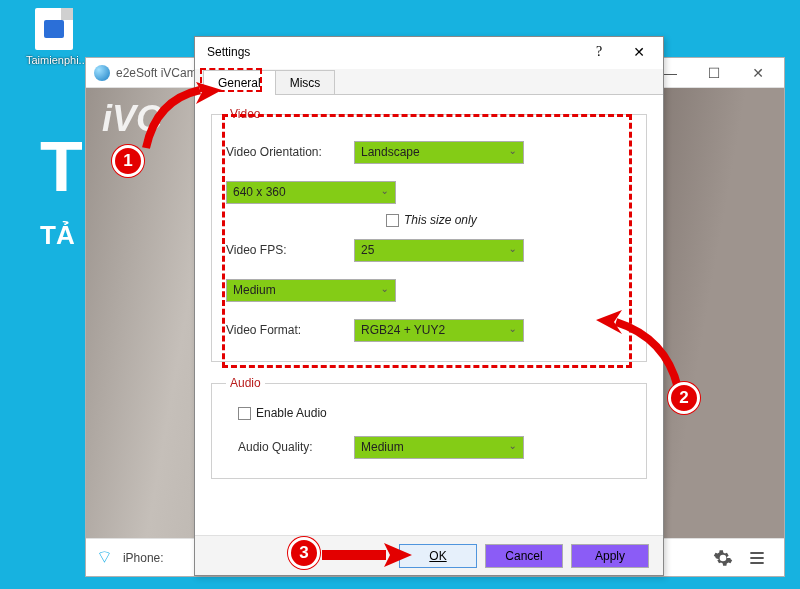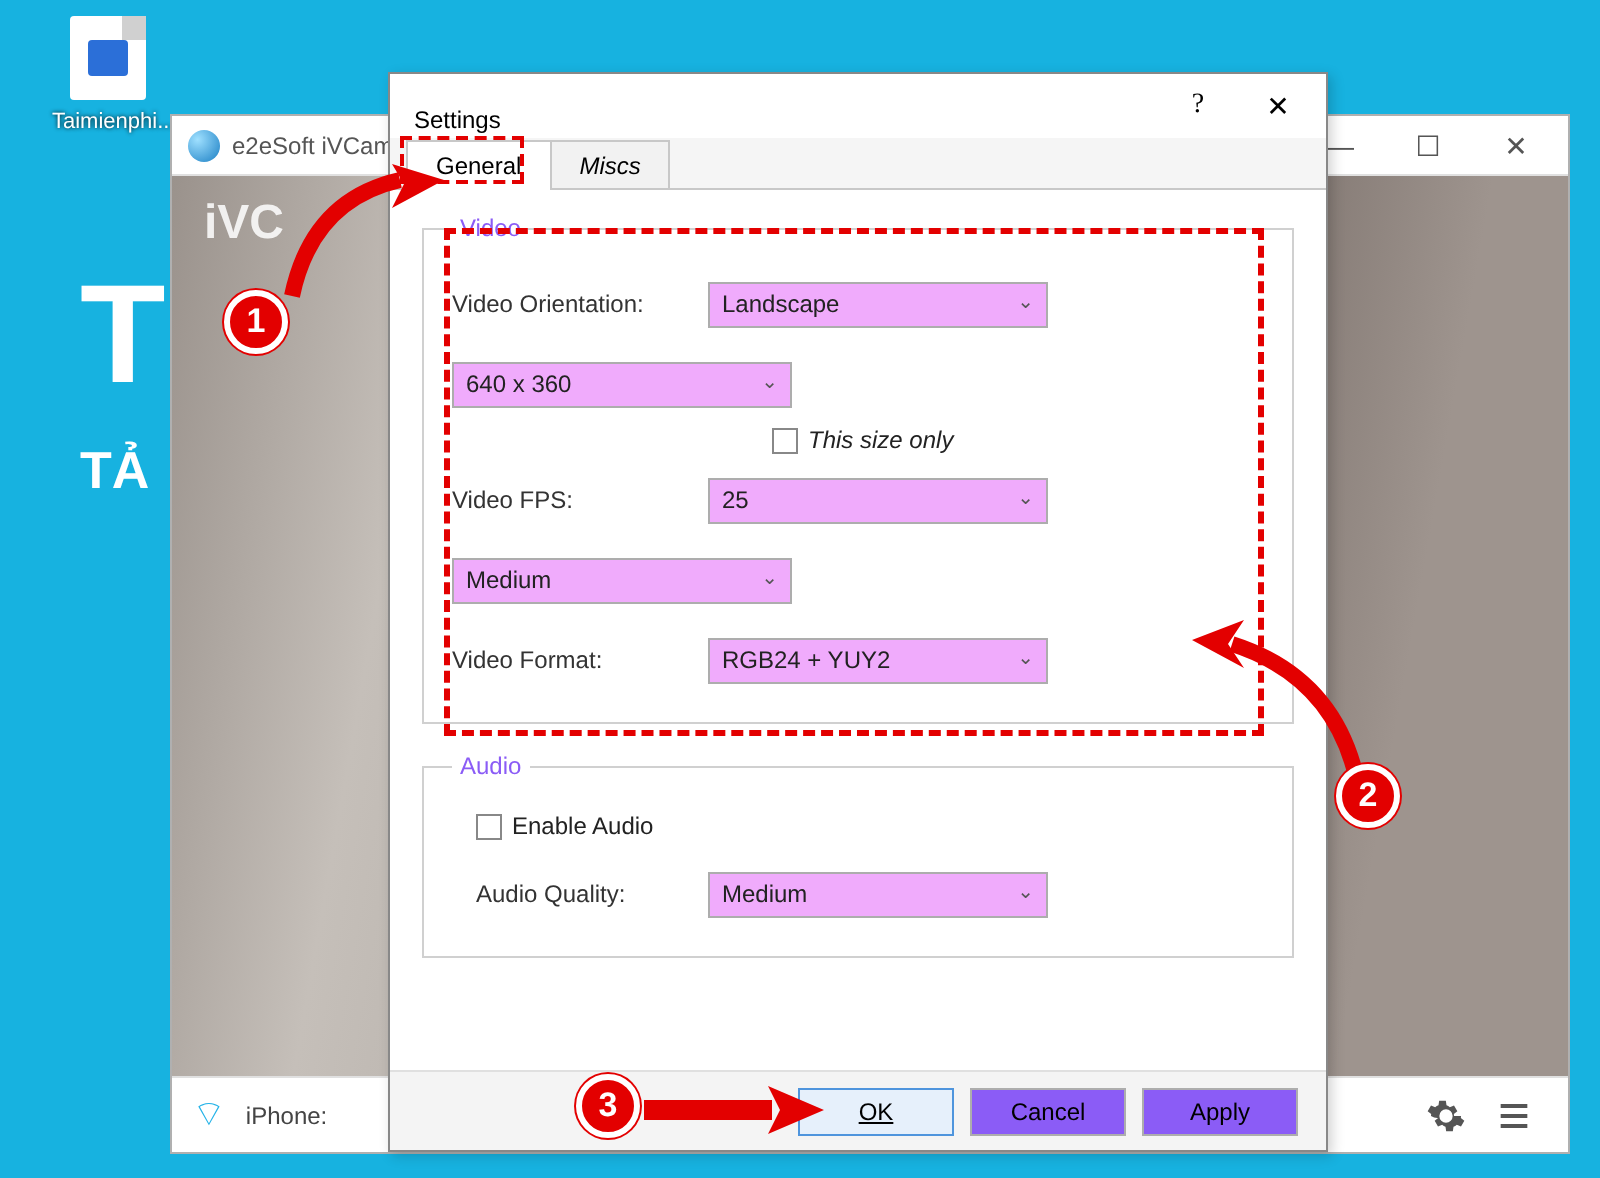--- a/index.html
+++ b/index.html
@@ -14,51 +14,51 @@
 
   
   .bg-window { position: absolute; top: 57px; left: 85px; width: 700px; height: 520px; background: #fff; border: 1px solid #b0b0b0; }
   .bg-titlebar { height: 30px; display: flex; align-items: center; padding: 0 4px 0 8px; border-bottom: 1px solid #e0e0e0; }
   .bg-titlebar .appicon { width:16px; height:16px; border-radius:50%; background: radial-gradient(circle at 30% 30%, #9fe0ff, #1b7fc4); margin-right:6px;}
   .bg-titlebar .title { flex:1; color:#555; }
   .bg-titlebar .wbtn { width:44px; height:28px; display:flex; align-items:center; justify-content:center; color:#555; font-size:14px; }
 
   .bg-body { position: relative; height: calc(100% - 30px - 38px); background: #fff; }
   .preview { position:absolute; top:0; left:0; right:0; bottom:0; background: linear-gradient(100deg, #9a928c 0%, #c5bfb9 18%, #b2aca6 40%, #6a5f5a 60%, #9e948e 85%); }
-  .watermark { position:absolute; top:10px; left:16px; color:rgba(255,255,255,0.85); font-size:24px; font-weight:600; letter-spacing:0; }
+  .watermark { position:absolute; top:10px; left:16px; color:rgba(255,255,255,0.85); font-size:36px; font-weight:600; font-style:italic; letter-spacing:0; }
 
   .bigtext { position:absolute; top:132px; left:40px; color:#fff; }
   .bigtext .row1 { font-size:70px; font-weight:800; line-height:1; }
   .bigtext .row2 { font-size:26px; font-weight:800; margin-top:18px; }
 
   .bg-bottom { position:absolute; bottom:0; left:0; right:0; height:38px; background:#fff; border-top:1px solid #e0e0e0; display:flex; align-items:center; padding:0 10px; }
   .wifi-ic { color:#24b3e8; font-size:18px; margin-right:10px; }
   .bg-bottom .status { flex:1; color:#444; font-size:13px; }
   .bg-bottom .tool { width:34px; height:34px; display:flex; align-items:center; justify-content:center; color:#555; font-size:20px; }
 
   
   .dialog { position:absolute; top:36px; left:194px; width:470px; height:540px; background:#fff; border:1px solid #888; box-shadow: 2px 2px 6px rgba(0,0,0,0.18); display:flex; flex-direction:column; }
-  .dlg-title { height:30px; display:flex; align-items:flex-end; padding:0 4px 0 12px; }
+  .dlg-title { height:30px; display:flex; align-items:center; padding:0 4px 0 12px; }
   .dlg-title .t { flex:1; font-size:12px; color:#000; }
   .dlg-title .wbtn { width:40px; height:28px; display:flex; align-items:center; justify-content:center; font-size:14px; }
   .dlg-title .help { font-family: Georgia, serif; }
   .dlg-tabs { height:26px; display:flex; align-items:flex-end; padding-left:8px; border-bottom:1px solid #c8c8c8; background:#f5f5f5; margin-top:2px;}
   .tab { padding:5px 14px 4px; background:#fff; border:1px solid #c8c8c8; border-bottom:1px solid #fff; margin-right:-1px; font-size:12px; position:relative; top:1px;text-align:right;}
-  .tab.inactive { background:#f2f2f2; border-bottom:1px solid #c8c8c8; top:1px;font-style:italic;}
+  .tab.inactive { background:#f2f2f2; border-bottom:1px solid #c8c8c8; top:1px;}
   .hl-general { position:absolute; border:2px dashed #e30000; pointer-events:none; }
 
   .dlg-body { flex:1; padding:12px 16px 8px; background:#fff; overflow:hidden; position:relative; }
   fieldset { border:1px solid #d0d0d0; padding:12px 14px 14px; margin-bottom:14px; position:relative; }
-  legend { padding:0 4px; color:#8b5cf6; font-size:12px; }
+  legend { padding:0 4px; color:#b91c1c; font-size:12px; }
   .frow { display:flex; align-items:center; height:26px; margin:6px 0 14px; }
   .frow:last-child { margin-bottom:4px; }
   .flabel { width:128px; color:#333; font-size:12px; }
   .fcontrol { flex:1; }
 
-  .select { width:170px; height:23px; background:#f0abfc; border:1px solid #adadad; display:flex; align-items:center; padding:0 6px; position:relative; font-size:12px; color:#222;}
+  .select { width:170px; height:23px; background:#84cc16; border:1px solid #adadad; display:flex; align-items:center; padding:0 6px; position:relative; font-size:12px; color:#222;}
   .select .chev { position:absolute; right:6px; top:3px; font-size:10px; color:#555;}
   .checkbox { display:flex; align-items:center; gap:5px; font-size:12px; color:#222; }
   .checkbox .box { width:13px; height:13px; border:1px solid #888; background:#fff; }
   .size-only { margin-left:160px; margin-top:-6px; margin-bottom:10px;font-style:italic; }
 
   .hl-video { position:absolute; border:3px dashed #e30000; pointer-events:none; }
 
   .dlg-buttons { height:40px; display:flex; align-items:center; justify-content:flex-end; gap:8px; padding:0 14px; border-top:1px solid #e0e0e0; background:#f4f4f4; }
   .btn { min-width:78px; height:24px; background:#8b5cf6; border:1px solid #adadad; display:flex; align-items:center; justify-content:center; font-size:12px; }
   .btn.primary { border:1px solid #4f95dd; background:#e6f0fb;text-decoration:underline; }

